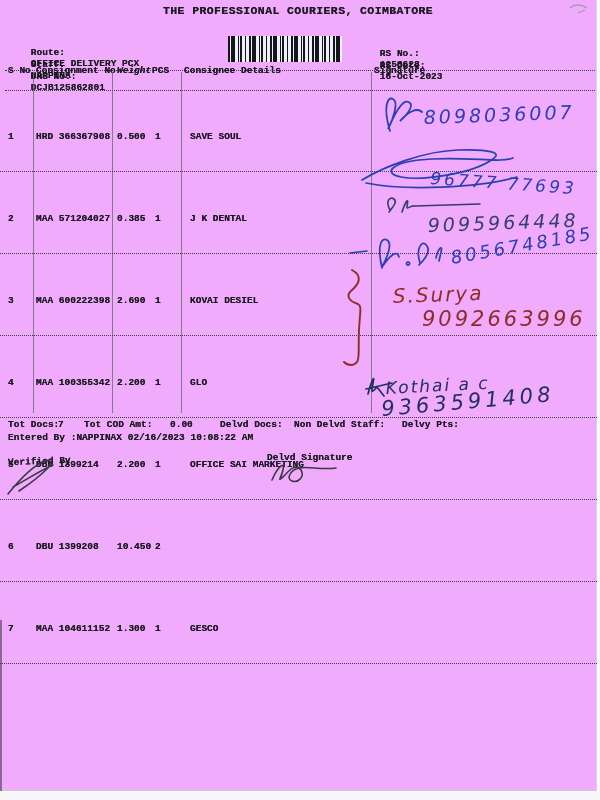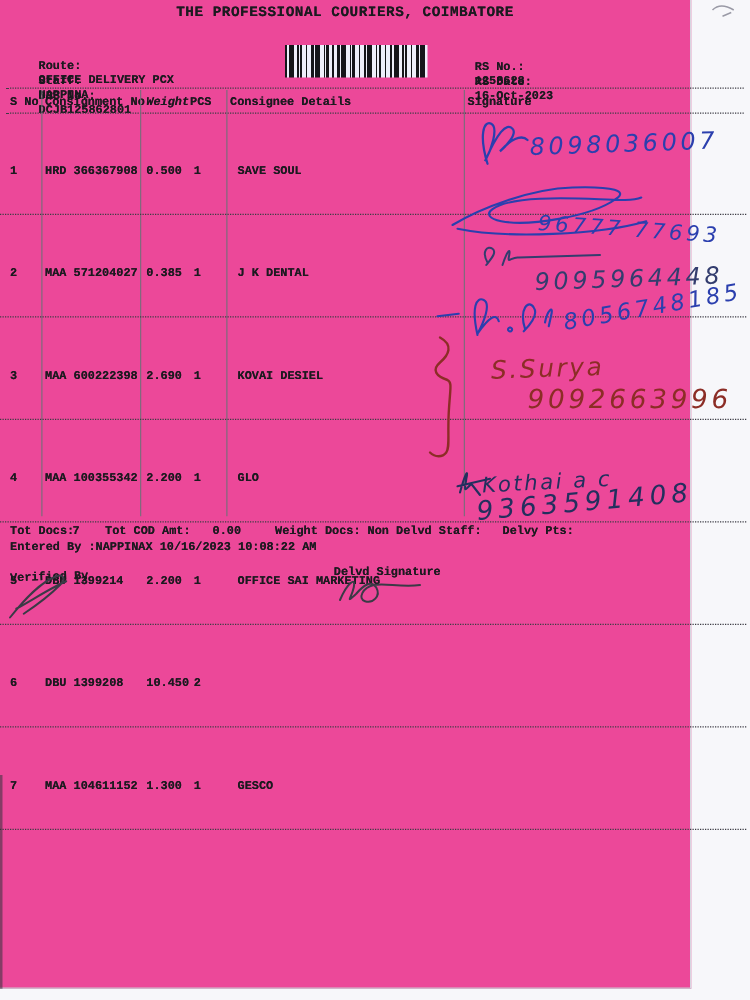--- a/index.html
+++ b/index.html
@@ -1,38 +1,38 @@
 <!DOCTYPE html>
 <html><head>
 <meta charset="utf-8">
 <style>
   * { margin:0; padding:0; box-sizing:border-box; }
   html,body { width:600px; height:800px; background:#f7f7fa; overflow:hidden; }
   .page {
-    position:absolute; left:0; top:0; width:553px; height:791px;
-    background:#ec4899;
+    position:absolute; left:0; top:0; width:597px; height:791px;
+    background:#f0abfc;
     border-bottom:1px solid #c9c9d2; border-right:1px solid #d6d6df;
     font-family:"Liberation Mono","DejaVu Sans Mono",monospace;
     color:#1b1b1f;
   }
   .mono { font-family:"Liberation Mono","DejaVu Sans Mono",monospace; font-weight:700;
           color:#1b1b1f; text-shadow:0 0 .3px rgba(10,10,20,.8); white-space:pre; }
   .abs { position:absolute; }
   .hline1 { top:4px; left:0; right:0; text-align:center; font-size:11.5px; letter-spacing:.4px; }
   .hline2 { top:17px; left:0; right:0; text-align:center; font-size:12px; letter-spacing:.2px; }
   .meta { font-size:9.5px; }
   .barcode { left:228px; top:36px; width:114px; height:26px;
     background:repeating-linear-gradient(90deg,
       #15151a 0 2px,#edeefa 2px 3px,#15151a 3px 7px,#edeefa 7px 10px,
       #15151a 10px 11px,#edeefa 11px 12px,#15151a 12px 14px,#edeefa 14px 17px,
       #15151a 17px 18px,#edeefa 18px 21px);
   }
   .dash { border-bottom:1px dotted #3c3c44; height:0; }
   .vline { width:1px; background:#707078; opacity:.85; }
-  .thead { top:71px; left:0; width:597px; height:19px; font-size:9.5px;padding-left:36px; }
+  .thead { top:60px; left:0; width:597px; height:19px; font-size:9.5px;padding-left:36px; }
   .rows { top:90px; left:0; width:597px; }
   .trow { position:relative; width:597px; height:46px; border-bottom:1px dotted #3c3c44; font-size:9.5px; }
   .cell { position:absolute; top:5px; }
   .c-sno  { left:8px; }  .c-con { left:36px; } .c-wgt { left:117px; }
   .c-pcs  { left:155px; } .c-dtl { left:190px; }
   .h-sno{left:8px;} .h-con{left:36px;} .h-wgt{left:117px;font-style:italic;} .h-pcs{left:152px;}
   .h-dtl{left:184px;} .h-sig{left:374px;}
   .fline { font-size:9.5px; }
   .ink-layer { left:0; top:0; width:600px; height:800px; pointer-events:none; }
 </style>
@@ -133,24 +133,24 @@
       <span class="cell c-wgt">1.300</span>
       <span class="cell c-pcs">1</span>
       <span class="cell c-dtl">GESCO</span>
     </div>
   </div>
 
   <div class="abs mono fline" style="left:8px;top:419px">Tot Docs:</div>
   <div class="abs mono fline" style="left:58px;top:419px">7</div>
   <div class="abs mono fline" style="left:84px;top:419px">Tot COD Amt:</div>
   <div class="abs mono fline" style="left:170px;top:419px">0.00</div>
-  <div class="abs mono fline" style="left:220px;top:419px">Weight Docs:</div>
+  <div class="abs mono fline" style="left:220px;top:419px">Delvd Docs:</div>
   <div class="abs mono fline" style="left:294px;top:419px">Non Delvd Staff:</div>
   <div class="abs mono fline" style="left:402px;top:419px">Delvy Pts:</div>
-  <div class="abs mono fline" style="left:8px;top:432px">Entered By :NAPPINAX 10/16/2023 10:08:22 AM</div>
+  <div class="abs mono fline" style="left:8px;top:432px">Entered By :NAPPINAX 02/16/2023 10:08:22 AM</div>
   <div class="abs mono fline" style="left:8px;top:456px;transform:rotate(-2deg)">Verified By</div>
   <div class="abs mono fline" style="left:267px;top:452px">Delvd Signature</div>
 
   <div class="abs" style="left:0;top:620px;width:2px;height:171px;background:#33333c;opacity:.55"></div>
 </div>
 
 <svg class="abs ink-layer" width="600" height="800" viewBox="0 0 600 800">
 
   <path d="M570,8 C575,3 582,5 587,8 M578,13 L585,10" stroke="#9a9aa6" stroke-width="1.2" fill="none"></path>
 

